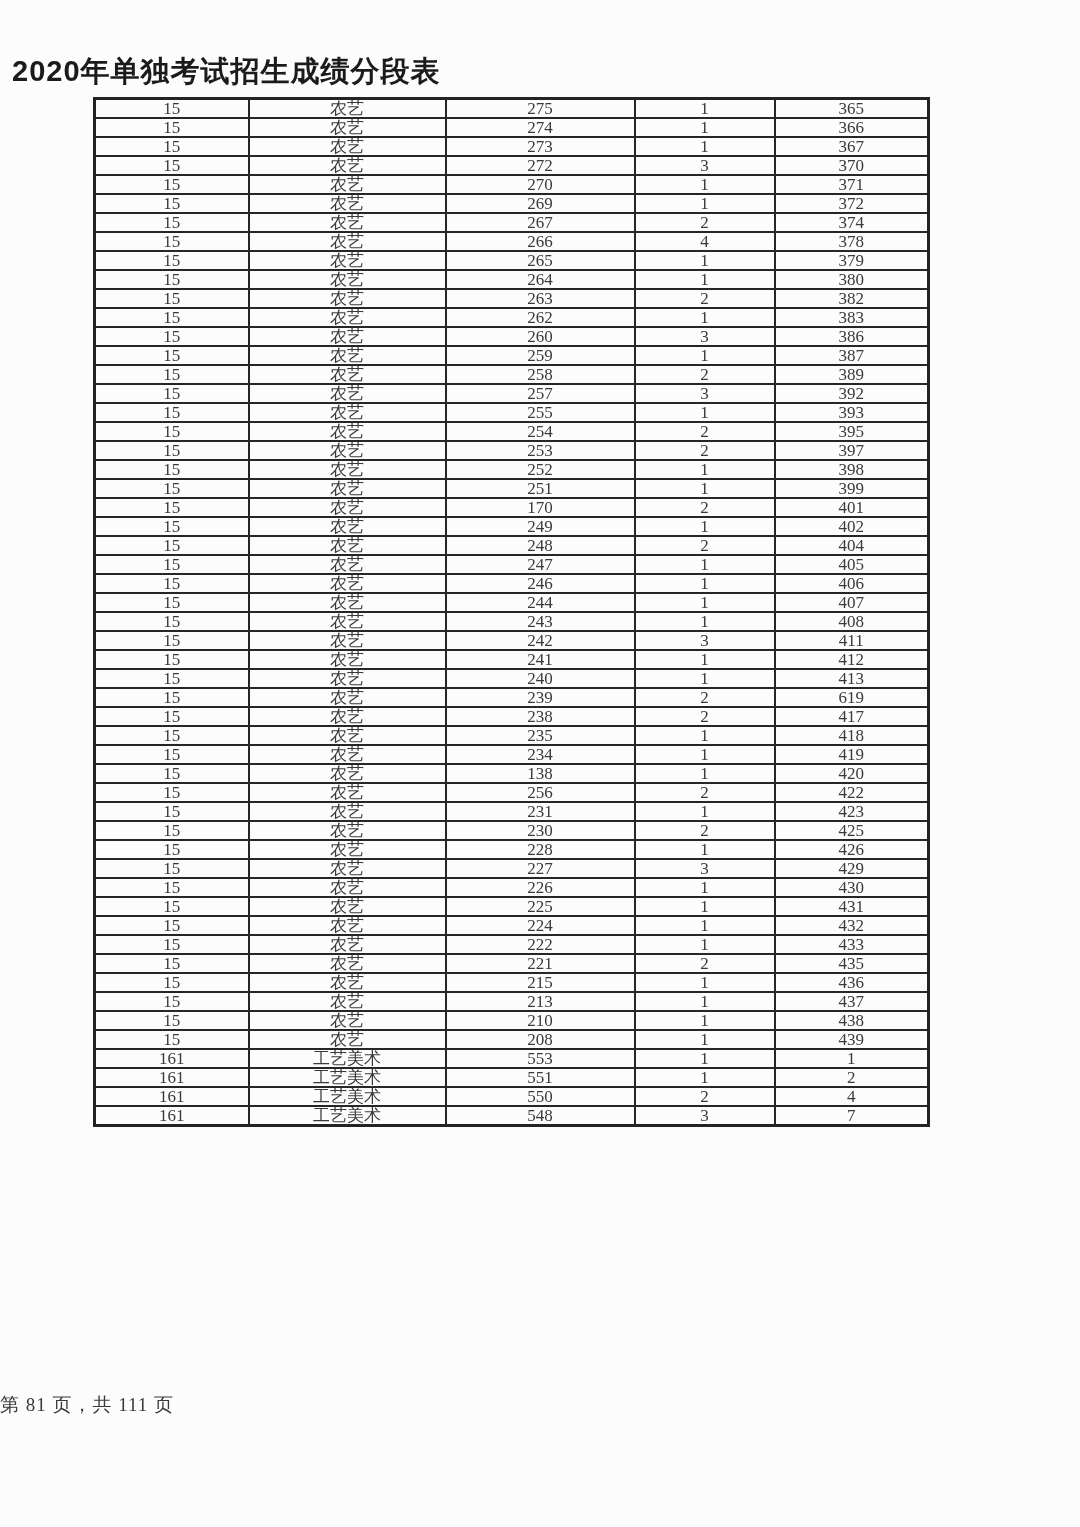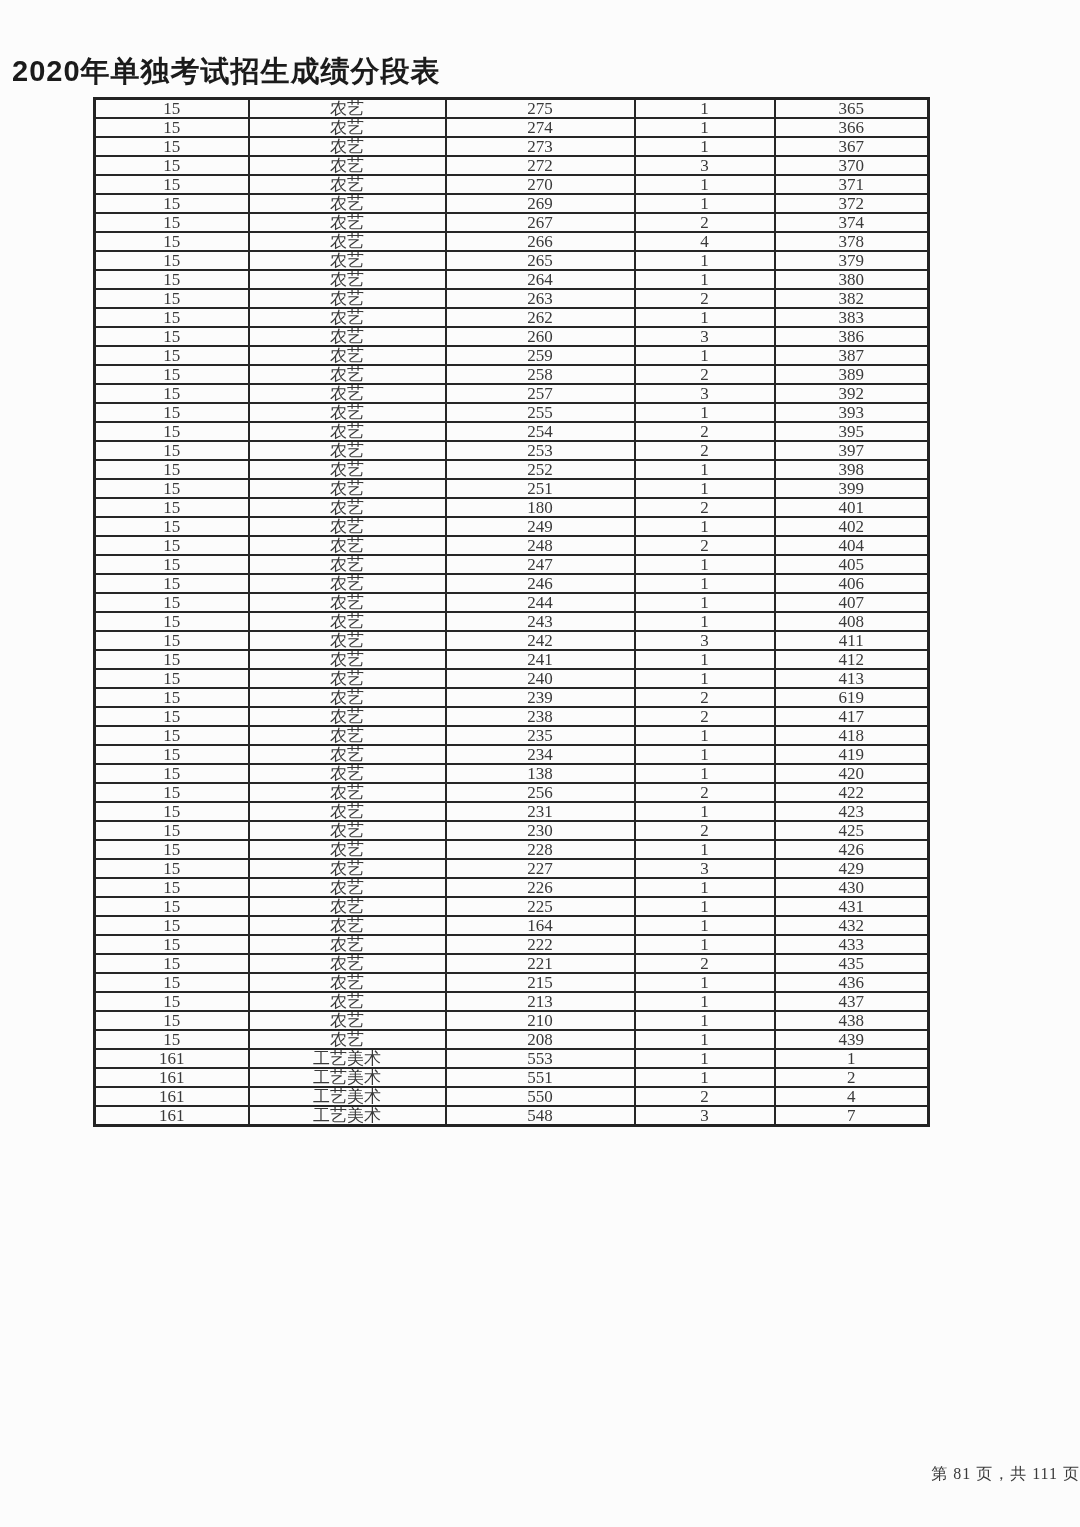--- a/index.html
+++ b/index.html
@@ -44,25 +44,25 @@
     font-family: "Liberation Serif", serif;
     font-size: 17px;
     color: #3a3a3a;
     padding: 0;
     line-height: 1;
     overflow: hidden;
     white-space: nowrap;
   }
   .page-footer {
     position: absolute;
-    top: 1464px;
+    top: 1392px;
     left: 0;
     width: 100%;
-    text-align: right;
-    font-size: 16px;
+    text-align: left;
+    font-size: 19px;
     color: #3a3a3a;
     letter-spacing: 1px;
   }
 </style>
 </head>
 <body>
 
 <div class="page">
 
   <h1 class="page-title">2020年单独考试招生成绩分段表</h1>
@@ -219,21 +219,21 @@
         <tr>
           <td>15</td>
           <td>农艺</td>
           <td>251</td>
           <td>1</td>
           <td>399</td>
         </tr>
         <tr>
           <td>15</td>
           <td>农艺</td>
-          <td>180</td>
+          <td>170</td>
           <td>2</td>
           <td>401</td>
         </tr>
         <tr>
           <td>15</td>
           <td>农艺</td>
           <td>249</td>
           <td>1</td>
           <td>402</td>
         </tr>
@@ -373,21 +373,21 @@
         <tr>
           <td>15</td>
           <td>农艺</td>
           <td>225</td>
           <td>1</td>
           <td>431</td>
         </tr>
         <tr>
           <td>15</td>
           <td>农艺</td>
-          <td>164</td>
+          <td>224</td>
           <td>1</td>
           <td>432</td>
         </tr>
         <tr>
           <td>15</td>
           <td>农艺</td>
           <td>222</td>
           <td>1</td>
           <td>433</td>
         </tr>

